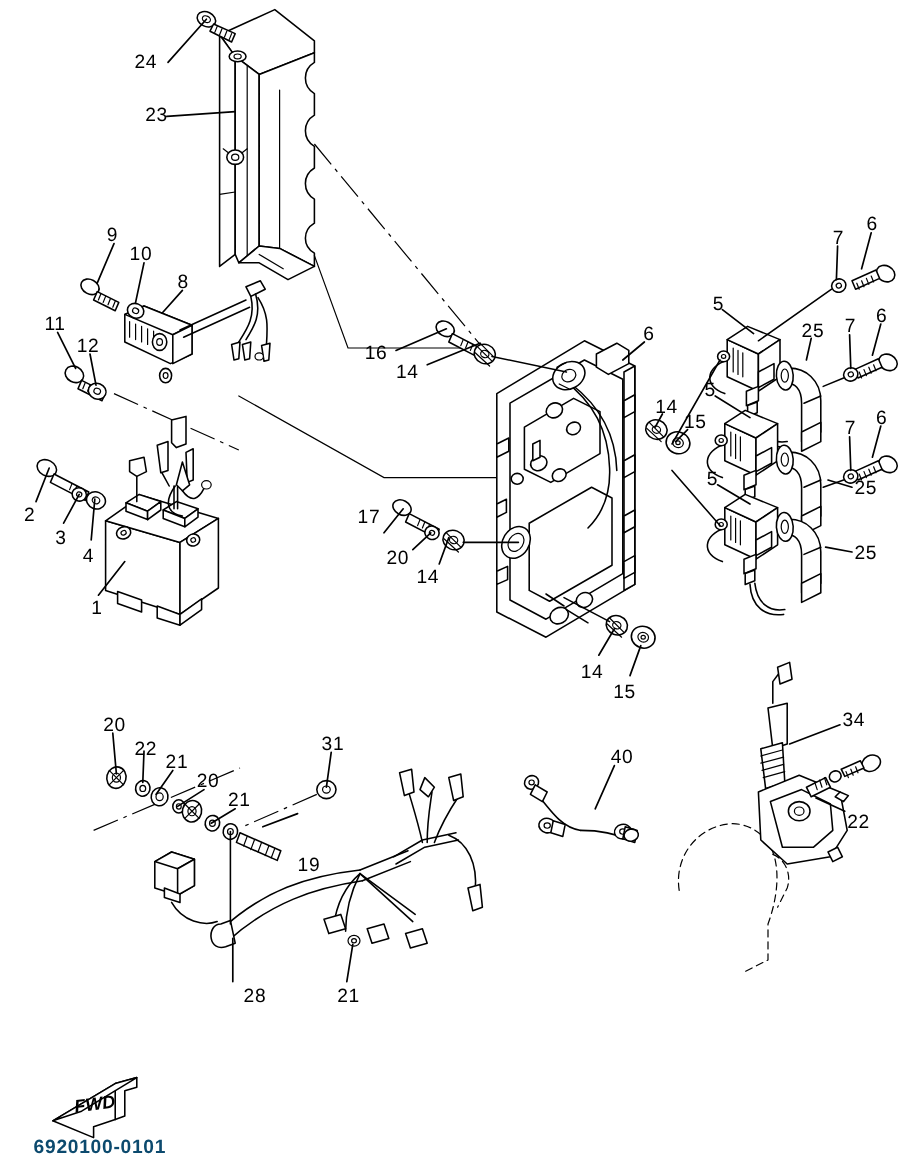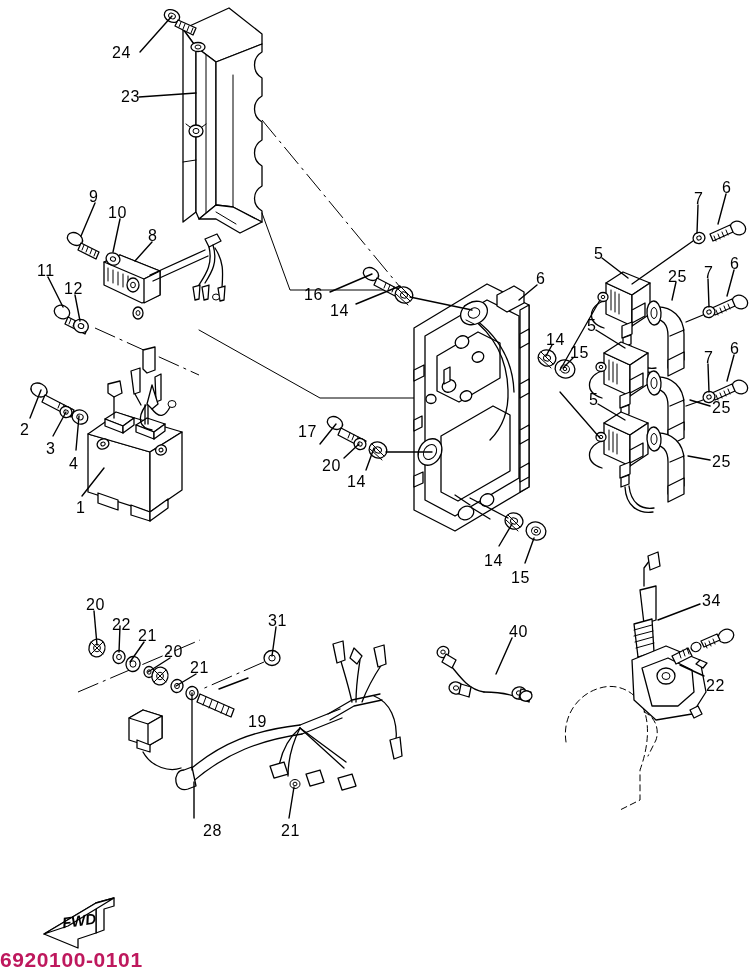--- a/index.html
+++ b/index.html
@@ -28,27 +28,27 @@
     font-size: 16px;
     font-weight: 400;
     color: #000000;
     letter-spacing: 0.5px;
     line-height: 1;
     white-space: nowrap;
     user-select: none;
   }
   #partnumber {
     position: absolute;
-    left: 0;
+    left: 28px;
     top: 948px;
     font-family: "Liberation Sans", sans-serif;
-    font-size: 21px;
+    font-size: 16px;
     font-weight: 700;
     letter-spacing: 0.6px;
-    color: #be185d;
+    color: #0c4a6e;
     white-space: nowrap;
   }
   #fwd-label {
     position: absolute;
     left: 62px;
     top: 912px;
     font-family: "Liberation Sans", sans-serif;
     font-size: 15px;
     font-weight: 700;
     font-style: italic;

